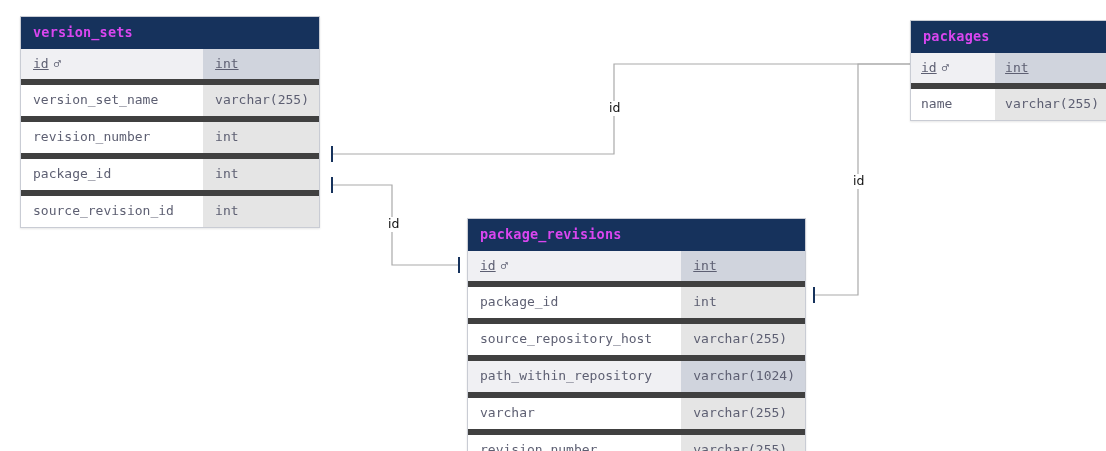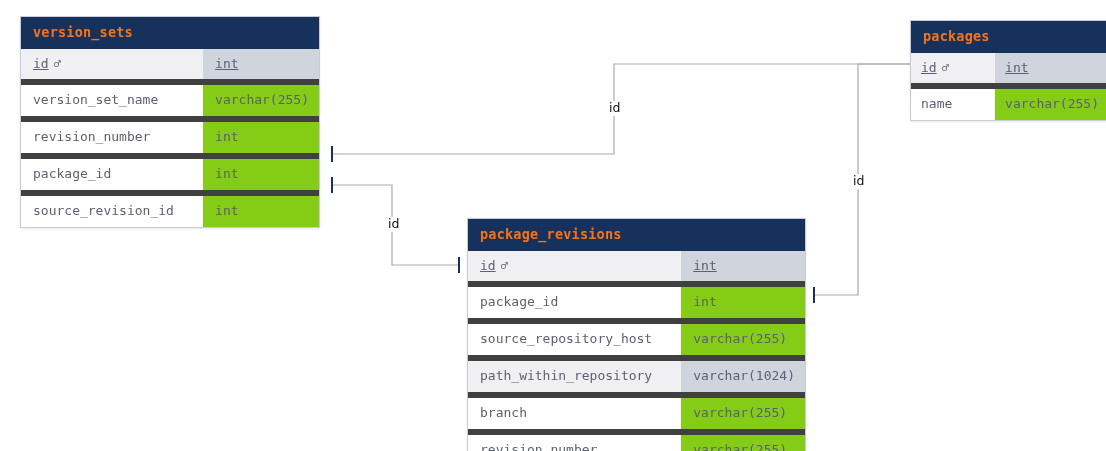--- a/index.html
+++ b/index.html
@@ -39,21 +39,21 @@
   .entity {
     position: absolute;
     box-sizing: border-box;
     border: 1px solid #c9ccd4;
     background: #ffffff;
     box-shadow: 0 1px 2px rgba(0,0,0,0.10);
     overflow: hidden;
   }
   .entity-header {
     background: #16325c;
-    color: #f97316;
+    color: #d946ef;
     font-family: "DejaVu Sans Mono", "Liberation Mono", monospace;
     font-weight: bold;
     font-size: 13.5px;
     letter-spacing: 0.2px;
     padding: 8px 11px 8px 12px;
     line-height: 1.15;
     white-space: nowrap;
   }
   .entity-rows {
     display: table;
@@ -76,21 +76,21 @@
   }
   .erow:first-child .ecell { border-top: none; text-decoration: underline; }
 
   .ecell.c-name {
     background: #ffffff;
   }
   .erow.striped .ecell.c-name {
     background: #f0f0f3;
   }
   .ecell.c-type {
-    background: #84cc16;
+    background: #e5e5e5;
     width: 1%;
   }
   .erow.striped .ecell.c-type {
     background: #d0d4dd;
   }
 
   .pk-icon {
     display: inline-block;
     margin-left: 5px;
     transform: translateY(0px);
@@ -196,21 +196,21 @@
         <div class="ecell c-name">source_repository_host</div>
         <div class="ecell c-type">varchar(255)</div>
       </div>
 
       <div class="erow striped">
         <div class="ecell c-name">path_within_repository</div>
         <div class="ecell c-type">varchar(1024)</div>
       </div>
 
       <div class="erow">
-        <div class="ecell c-name">branch</div>
+        <div class="ecell c-name">varchar</div>
         <div class="ecell c-type">varchar(255)</div>
       </div>
 
       <div class="erow">
         <div class="ecell c-name">revision_number</div>
         <div class="ecell c-type">varchar(255)</div>
       </div>
 
     </div>
   </div>

